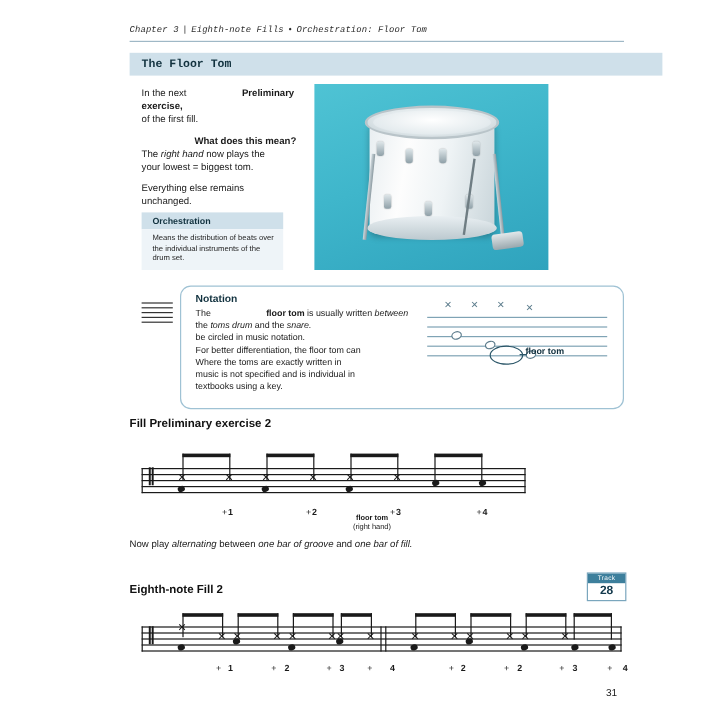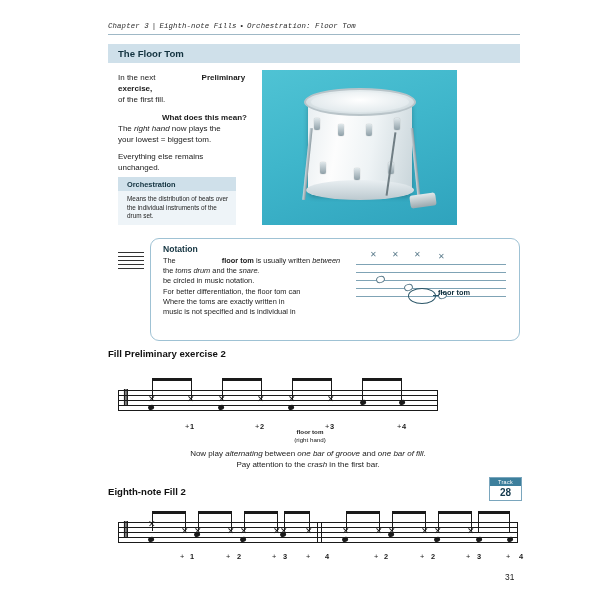--- a/index.html
+++ b/index.html
@@ -43,23 +43,24 @@
     width: 412px;
     height: 1px;
     background: #9fb8c6;
   }
 
   
   .section-bar {
     position: absolute;
     left: 108px;
     top: 44px;
-    width: 412px;
+    width: 444px;
     height: 19px;
     background: #cfe0ea;
+    font-family: Liberation Mono, monospace;
   }
   .section-bar span {
     position: absolute;
     left: 10px;
     top: 4px;
     font-size: 9.6px;
     font-weight: bold;
     color: #12323f;
   }
 
@@ -377,21 +378,20 @@
   .small-label .bold { font-weight: bold; }
 
   
   .mid-text {
     position: absolute;
     left: 108px;
     top: 448px;
     width: 400px;
     font-size: 8px;
     line-height: 11px;
-    text-align: center;
   }
   .mid-text p { margin: 0; }
 
   
   .track-badge {
     position: absolute;
     left: 489px;
     top: 477px;
     width: 31px;
     height: 22px;
@@ -487,20 +487,21 @@
     <div class="l" style="top:16px;"></div>
   </div>
   <div class="notation-title">Notation</div>
   <div class="notation-text">
     <p><span>The </span><span class="b">floor tom</span><span> is usually written </span><span class="i">between</span></p>
     <p><span>the </span><span class="i">toms drum</span><span> and the </span><span class="i">snare.</span></p>
     <p>be circled in music notation.</p>
     <p>For better differentiation, the floor tom can</p>
     <p>Where the toms are exactly written in</p>
     <p>music is not specified and is individual in</p>
+    <p>textbooks using a key.</p>
   </div>
 
   <div class="sketch">
     <div class="sl" style="top:18px;"></div>
     <div class="sl" style="top:26px;"></div>
     <div class="sl" style="top:34px;"></div>
     <div class="sl" style="top:42px;"></div>
     <div class="sl" style="top:50px;"></div>
     <div class="x" style="left:18px; top:4px;">✕</div>
     <div class="x" style="left:40px; top:4px;">✕</div>
@@ -565,21 +566,20 @@
     <div class="count" style="left:279px;">+</div>
   </div>
 
   <div class="small-label" style="left:280px; top:428px; width:60px;">
     <div class="bold">floor tom</div>
     <div>(right hand)</div>
   </div>
 
   <div class="mid-text">
     <p><span>Now play </span><span class="i">alternating</span><span> between </span><span class="i">one bar of groove</span><span> and </span><span class="i">one bar of fill.</span></p>
-    <p><span>Pay attention to the </span><span class="i">crash</span><span> in the first bar.</span></p>
   </div>
 
   <div class="track-badge">
     <div class="cap">Track</div>
     <div class="num">28</div>
   </div>
 
   <div class="ex-heading" id="eighth-fill-heading">Eighth-note Fill 2</div>
 
   <div class="system" style="left:118px; top:506px; width:400px; height:46px;">

